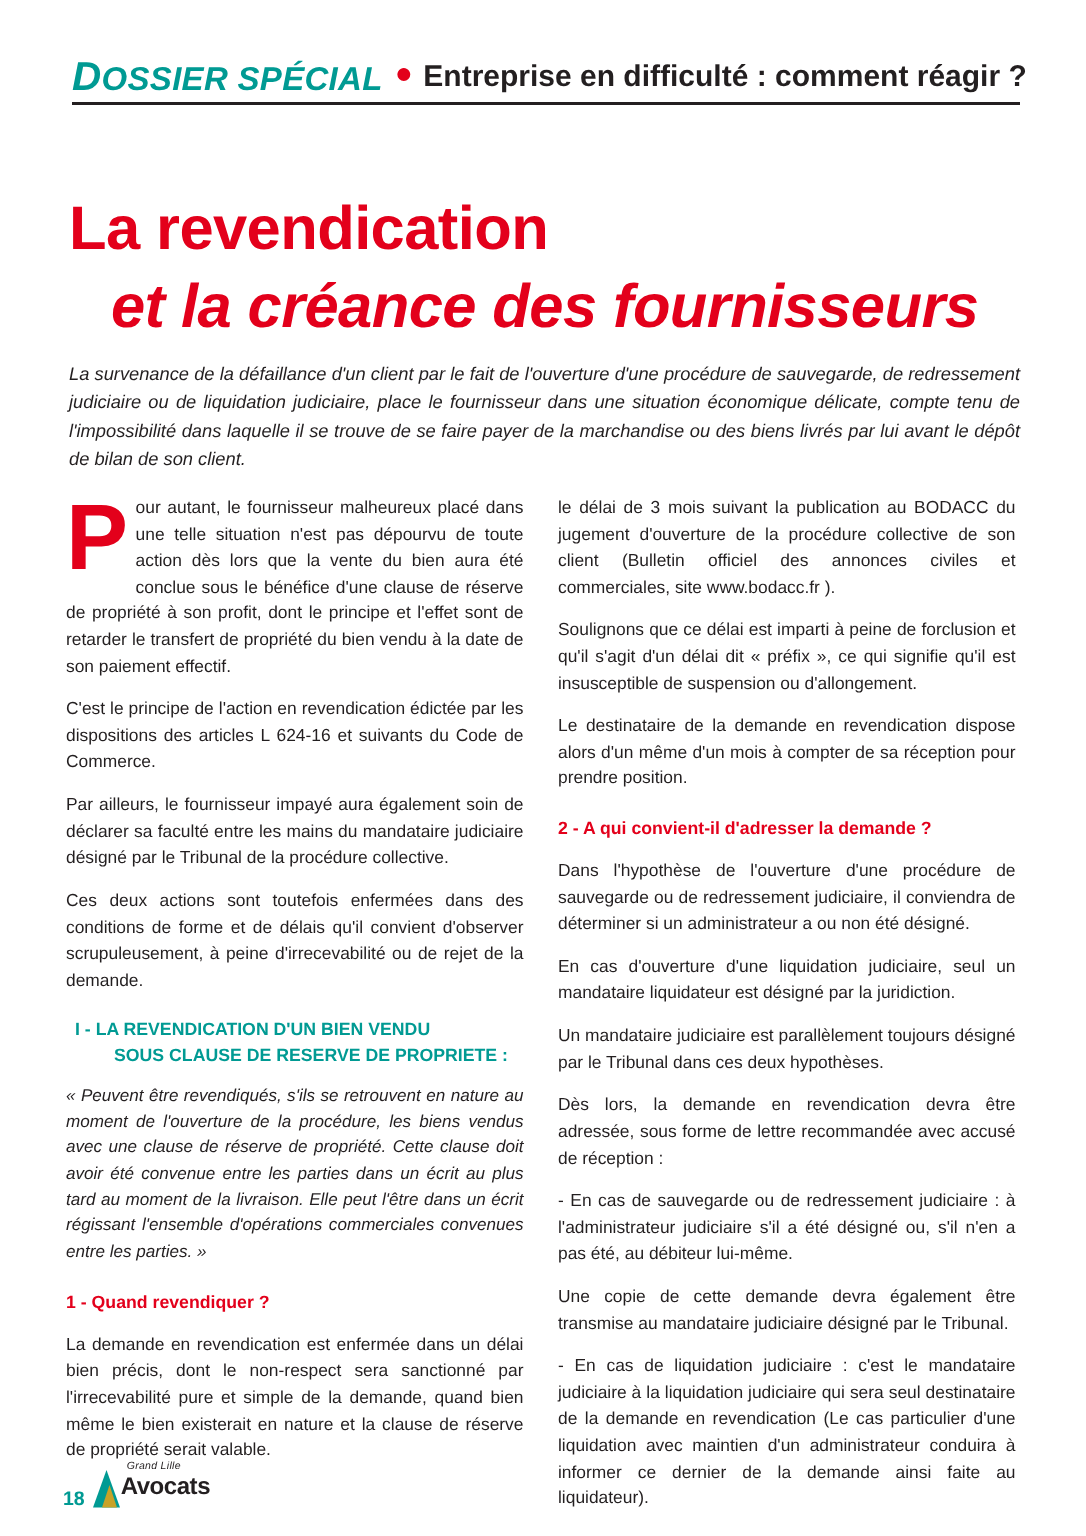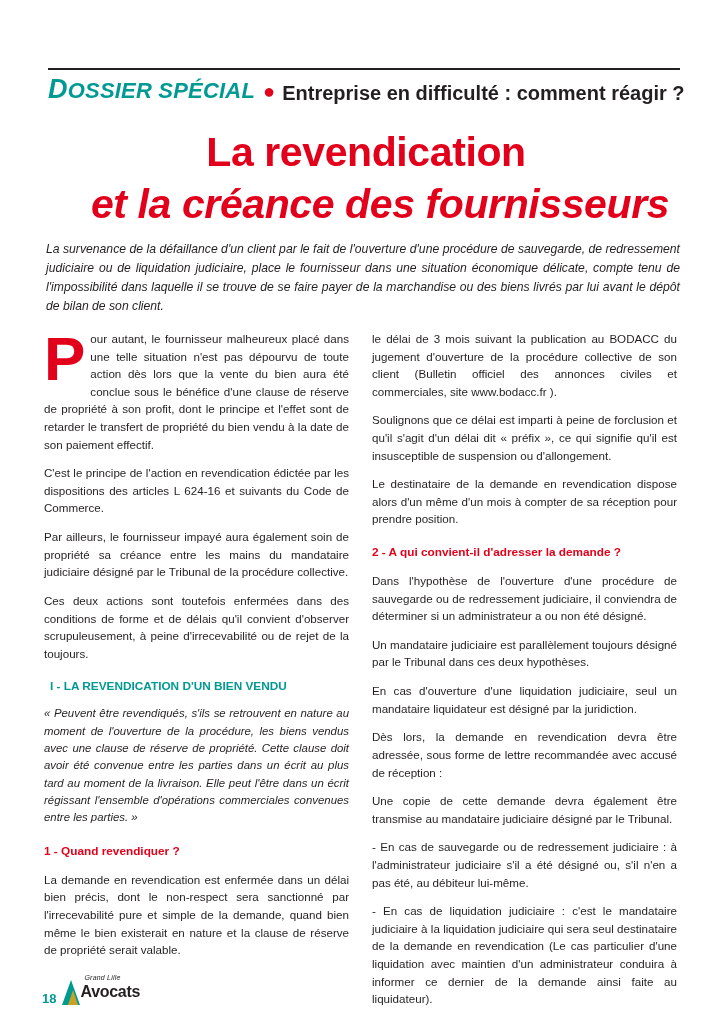--- a/index.html
+++ b/index.html
@@ -25,23 +25,22 @@
 
   
   .header {
     position: absolute;
     left: 48px;
     top: 36px;
     width: 632px;
   }
   .header-line {
     display: flex;
-    align-items: flex-end;
+    align-items: center;
     white-space: nowrap;
-    margin-top: 38px;
   }
   .dossier {
     color: #009a93;
     font-weight: bold;
     font-style: italic;
     font-size: 22px;
     letter-spacing: 0.2px;
   }
   .dossier .cap {
     font-size: 27px;
@@ -72,21 +71,20 @@
   .title {
     position: absolute;
     left: 46px;
     top: 100px;
     width: 640px;
     color: #e3001b;
     font-weight: bold;
     font-size: 41px;
     line-height: 1.25;
     letter-spacing: -0.4px;
-    text-align: center;
   }
   .title .l2 {
     display: block;
     padding-left: 28px;
     font-style: italic;
   }
 
   
   .chapeau {
     position: absolute;
@@ -240,46 +238,47 @@
   <h1 class="title">
     <span>La revendication</span>
     <span class="l2">et la créance des fournisseurs</span>
   </h1>
 
   <div class="chapeau">La survenance de la défaillance d'un client par le fait de l'ouverture d'une procédure de sauvegarde, de redressement judiciaire ou de liquidation judiciaire, place le fournisseur dans une situation économique délicate, compte tenu de l'impossibilité dans laquelle il se trouve de se faire payer de la marchandise ou des biens livrés par lui avant le dépôt de bilan de son client.</div>
 
   <div class="col col-left">
     <p class="dropcap-p"><span class="dropcap">P</span><span>our autant, le fournisseur malheureux placé dans une telle situation n'est pas dépourvu de toute action dès lors que la vente du bien aura été conclue sous le bénéfice d'une clause de réserve de propriété à son profit, dont le principe et l'effet sont de retarder le transfert de propriété du bien vendu à la date de son paiement effectif.</span></p>
     <p>C'est le principe de l'action en revendication édictée par les dispositions des articles L 624-16 et suivants du Code de Commerce.</p>
-    <p>Par ailleurs, le fournisseur impayé aura également soin de propriété sa créance entre les mains du mandataire judiciaire désigné par le Tribunal de la procédure collective.</p>
-    <p>Ces deux actions sont toutefois enfermées dans des conditions de forme et de délais qu'il convient d'observer scrupuleusement, à peine d'irrecevabilité ou de rejet de la toujours.</p>
+    <p>Par ailleurs, le fournisseur impayé aura également soin de déclarer sa faculté entre les mains du mandataire judiciaire désigné par le Tribunal de la procédure collective.</p>
+    <p>Ces deux actions sont toutefois enfermées dans des conditions de forme et de délais qu'il convient d'observer scrupuleusement, à peine d'irrecevabilité ou de rejet de la demande.</p>
 
     <div class="h-section">
       <span>I - LA REVENDICATION D'UN BIEN VENDU</span>
+      <span class="ind">SOUS CLAUSE DE RESERVE DE PROPRIETE :</span>
     </div>
 
     <p class="quote">« Peuvent être revendiqués, s'ils se retrouvent en nature au moment de l'ouverture de la procédure, les biens vendus avec une clause de réserve de propriété. Cette clause doit avoir été convenue entre les parties dans un écrit au plus tard au moment de la livraison. Elle peut l'être dans un écrit régissant l'ensemble d'opérations commerciales convenues entre les parties. »</p>
 
     <div class="h-red">1 - Quand revendiquer ?</div>
     <p>La demande en revendication est enfermée dans un délai bien précis, dont le non-respect sera sanctionné par l'irrecevabilité pure et simple de la demande, quand bien même le bien existerait en nature et la clause de réserve de propriété serait valable.</p>
 
   </div>
 
   <div class="col col-right">
     <p>le délai de 3 mois suivant la publication au BODACC du jugement d'ouverture de la procédure collective de son client (Bulletin officiel des annonces civiles et commerciales, site www.bodacc.fr ).</p>
     <p>Soulignons que ce délai est imparti à peine de forclusion et qu'il s'agit d'un délai dit « préfix », ce qui signifie qu'il est insusceptible de suspension ou d'allongement.</p>
     <p>Le destinataire de la demande en revendication dispose alors d'un même d'un mois à compter de sa réception pour prendre position.</p>
 
     <div class="h-red">2 - A qui convient-il d'adresser la demande ?</div>
     <p>Dans l'hypothèse de l'ouverture d'une procédure de sauvegarde ou de redressement judiciaire, il conviendra de déterminer si un administrateur a ou non été désigné.</p>
+    <p>En cas d'ouverture d'une liquidation judiciaire, seul un mandataire liquidateur est désigné par la juridiction.</p>
     <p>Un mandataire judiciaire est parallèlement toujours désigné par le Tribunal dans ces deux hypothèses.</p>
-    <p>En cas d'ouverture d'une liquidation judiciaire, seul un mandataire liquidateur est désigné par la juridiction.</p>
     <p>Dès lors, la demande en revendication devra être adressée, sous forme de lettre recommandée avec accusé de réception :</p>
+    <p>- En cas de sauvegarde ou de redressement judiciaire : à l'administrateur judiciaire s'il a été désigné ou, s'il n'en a pas été, au débiteur lui-même.</p>
     <p>Une copie de cette demande devra également être transmise au mandataire judiciaire désigné par le Tribunal.</p>
-    <p>- En cas de sauvegarde ou de redressement judiciaire : à l'administrateur judiciaire s'il a été désigné ou, s'il n'en a pas été, au débiteur lui-même.</p>
     <p>- En cas de liquidation judiciaire : c'est le mandataire judiciaire à la liquidation judiciaire qui sera seul destinataire de la demande en revendication (Le cas particulier d'une liquidation avec maintien d'un administrateur conduira à informer ce dernier de la demande ainsi faite au liquidateur).</p>
 
     <div class="h-red">3 - Le sort réservé à la demande en revendication</div>
 
   </div>
 
   <div class="footer">
     <span class="page-num">18</span>
     <div class="logo">
       <span class="logo-mark"></span>

